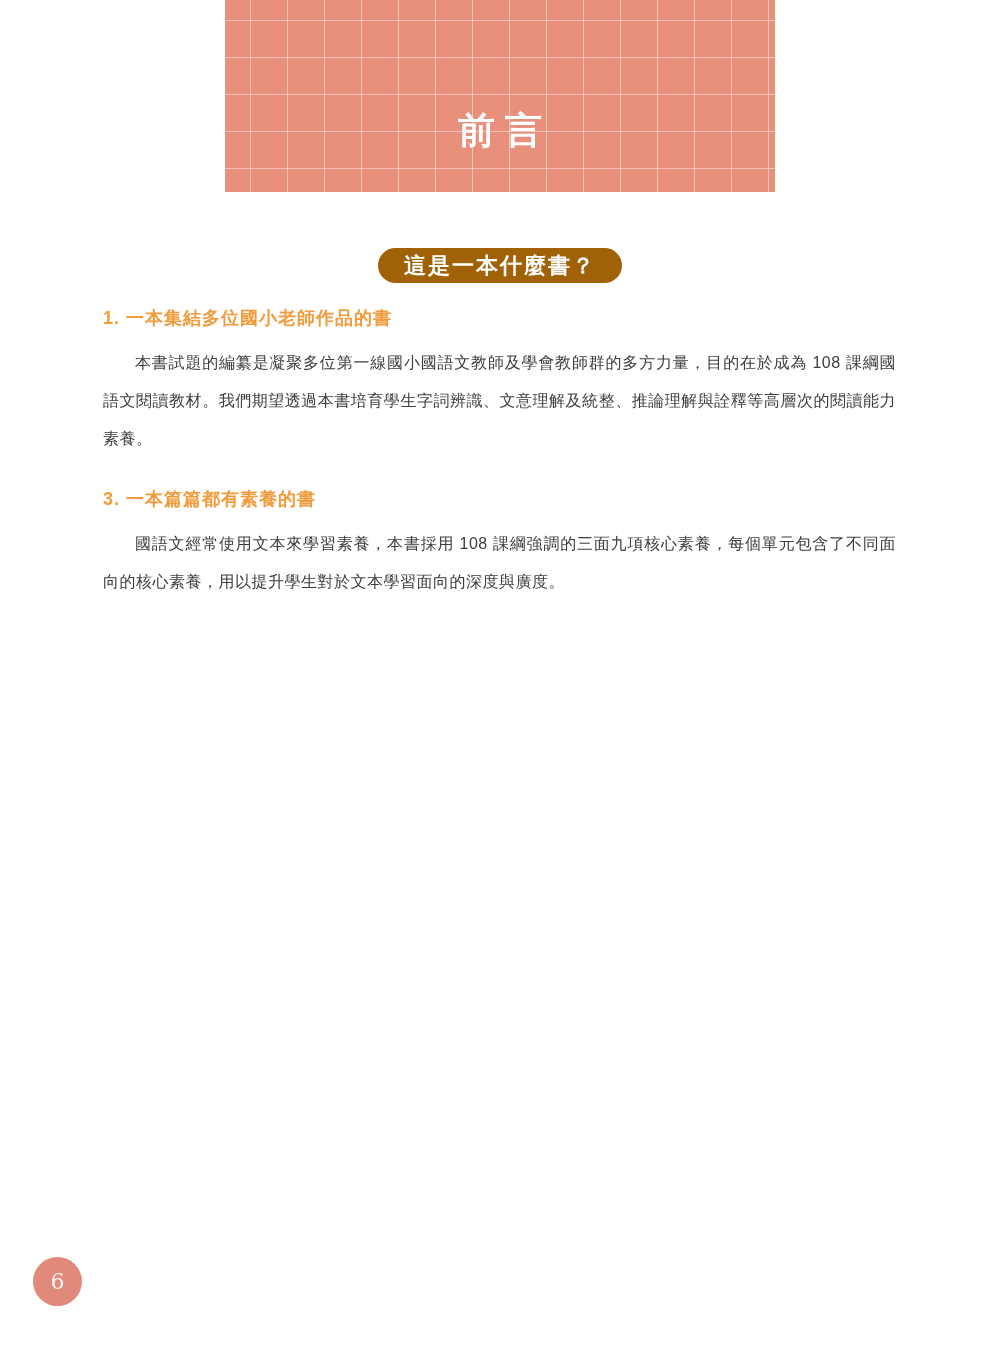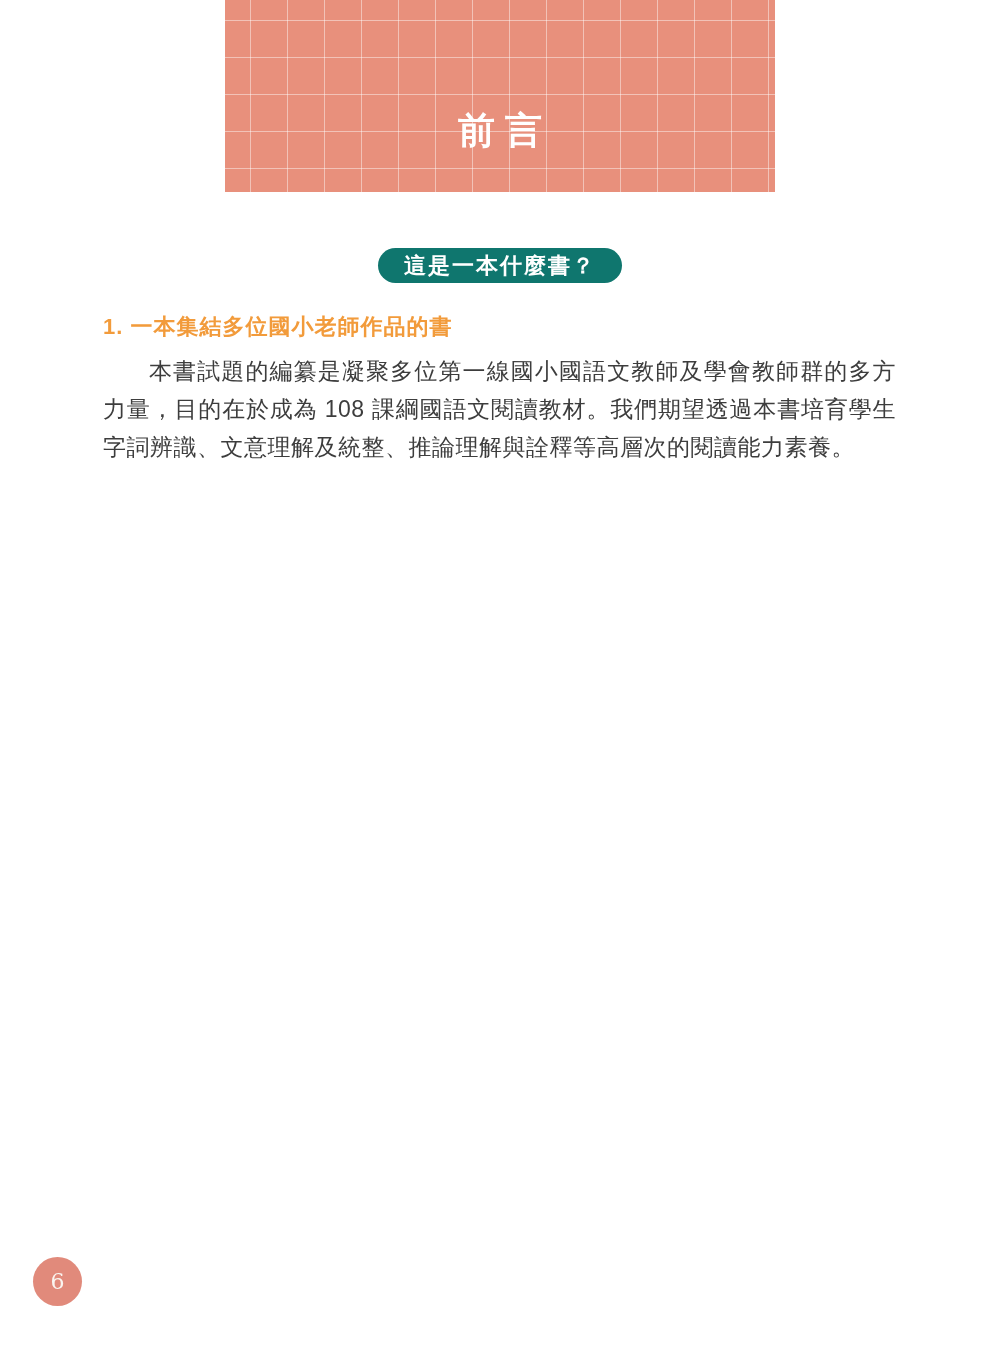--- a/index.html
+++ b/index.html
@@ -41,49 +41,48 @@
   }
 
   
   .badge {
     position: absolute;
     left: 378px; top: 248px;
     height: 35px;
     min-width: 244px;
     padding: 0 18px;
     border-radius: 18px;
-    background: #0f766e;
+    background: #a16207;
     color: #ffffff;
     font-size: 22px;
     font-weight: bold;
     letter-spacing: 2px;
     display: inline-flex;
     align-items: center;
     justify-content: center;
   }
 
   
   .content {
     position: absolute;
     left: 103px; top: 303px;
     width: 793px;
   }
   .section { margin-bottom: 26px; }
   .section-heading {
     color: #F29B3B;
-    font-size: 22px;
+    font-size: 18px;
     font-weight: bold;
     line-height: 31px;
     letter-spacing: 1px;
     margin-bottom: 10px;
-    margin-top: 8px;
   }
   .section-body {
     color: #3D3D3D;
-    font-size: 23px;
+    font-size: 16px;
     line-height: 38px;
     text-align: justify;
     text-indent: 2em;
     letter-spacing: 0.5px;
   }
 
   
   .page-num-circle {
     position: absolute;
     left: 33px; top: 1257px;
@@ -115,20 +114,24 @@
   <div class="content">
 
     <div class="section">
       <div class="section-heading">1. 一本集結多位國小老師作品的書</div>
       <p class="section-body">本書試題的編纂是凝聚多位第一線國小國語文教師及學會教師群的多方力量，目的在於成為 108 課綱國語文閱讀教材。我們期望透過本書培育學生字詞辨識、文意理解及統整、推論理解與詮釋等高層次的閱讀能力素養。</p>
     </div>
 
     <div class="section">
     </div>
 
+    <div class="section">
+      <div class="section-heading">3. 一本篇篇都有素養的書</div>
+      <p class="section-body">國語文經常使用文本來學習素養，本書採用 108 課綱強調的三面九項核心素養，每個單元包含了不同面向的核心素養，用以提升學生對於文本學習面向的深度與廣度。</p>
+    </div>
 
     <div class="section">
     </div>
 
   </div>
 
   <div class="page-num-circle">
     <span class="page-num">6</span>
   </div>
 

